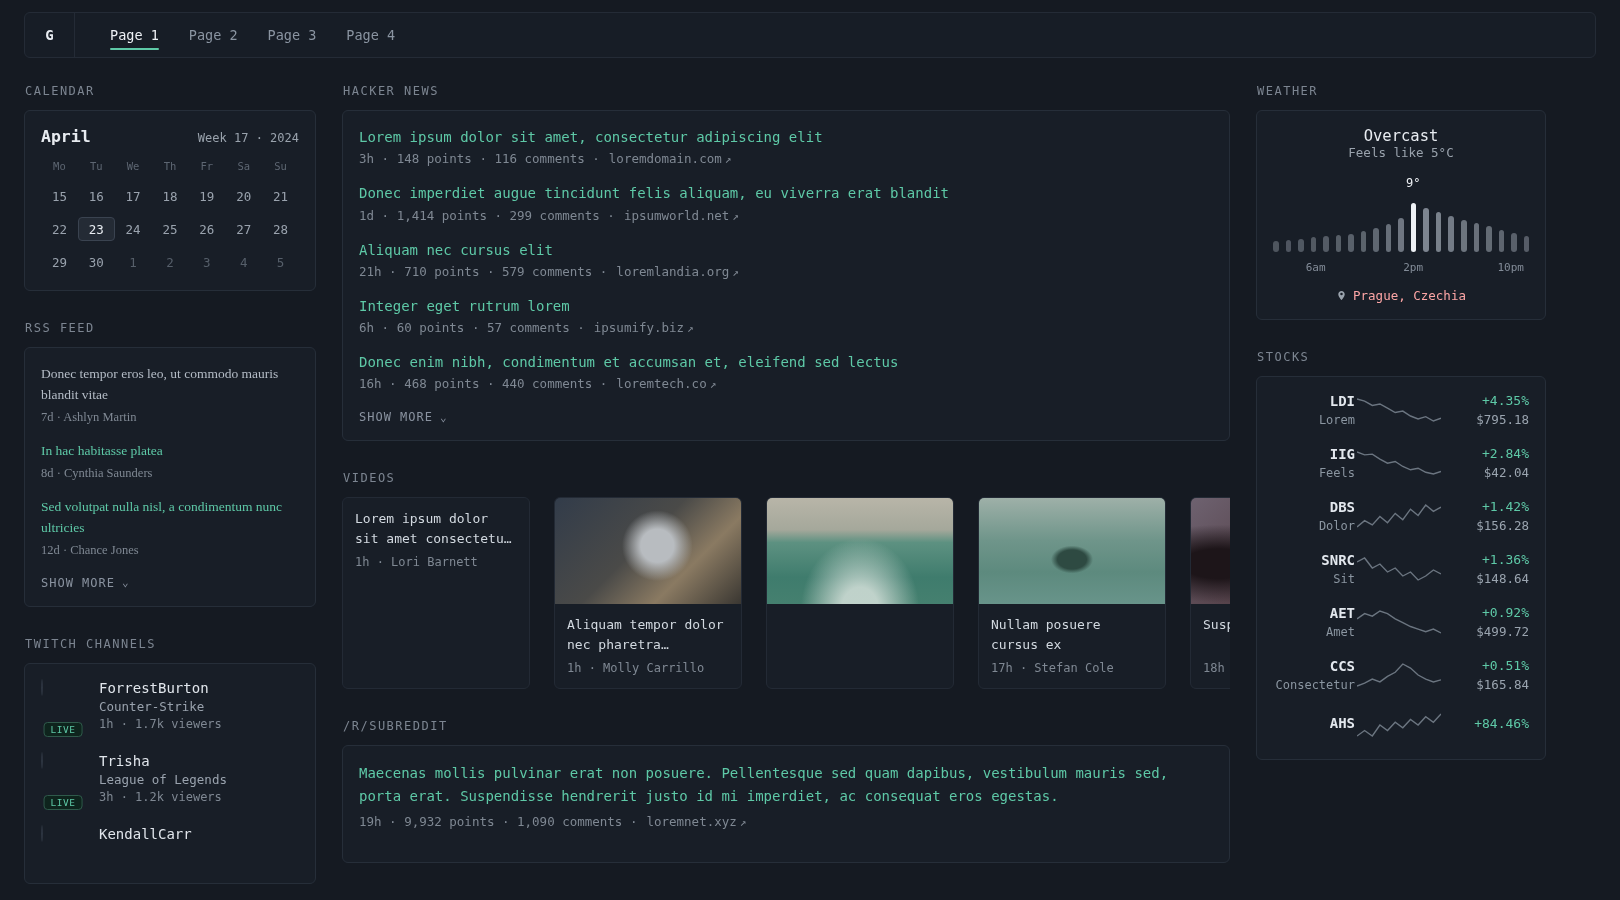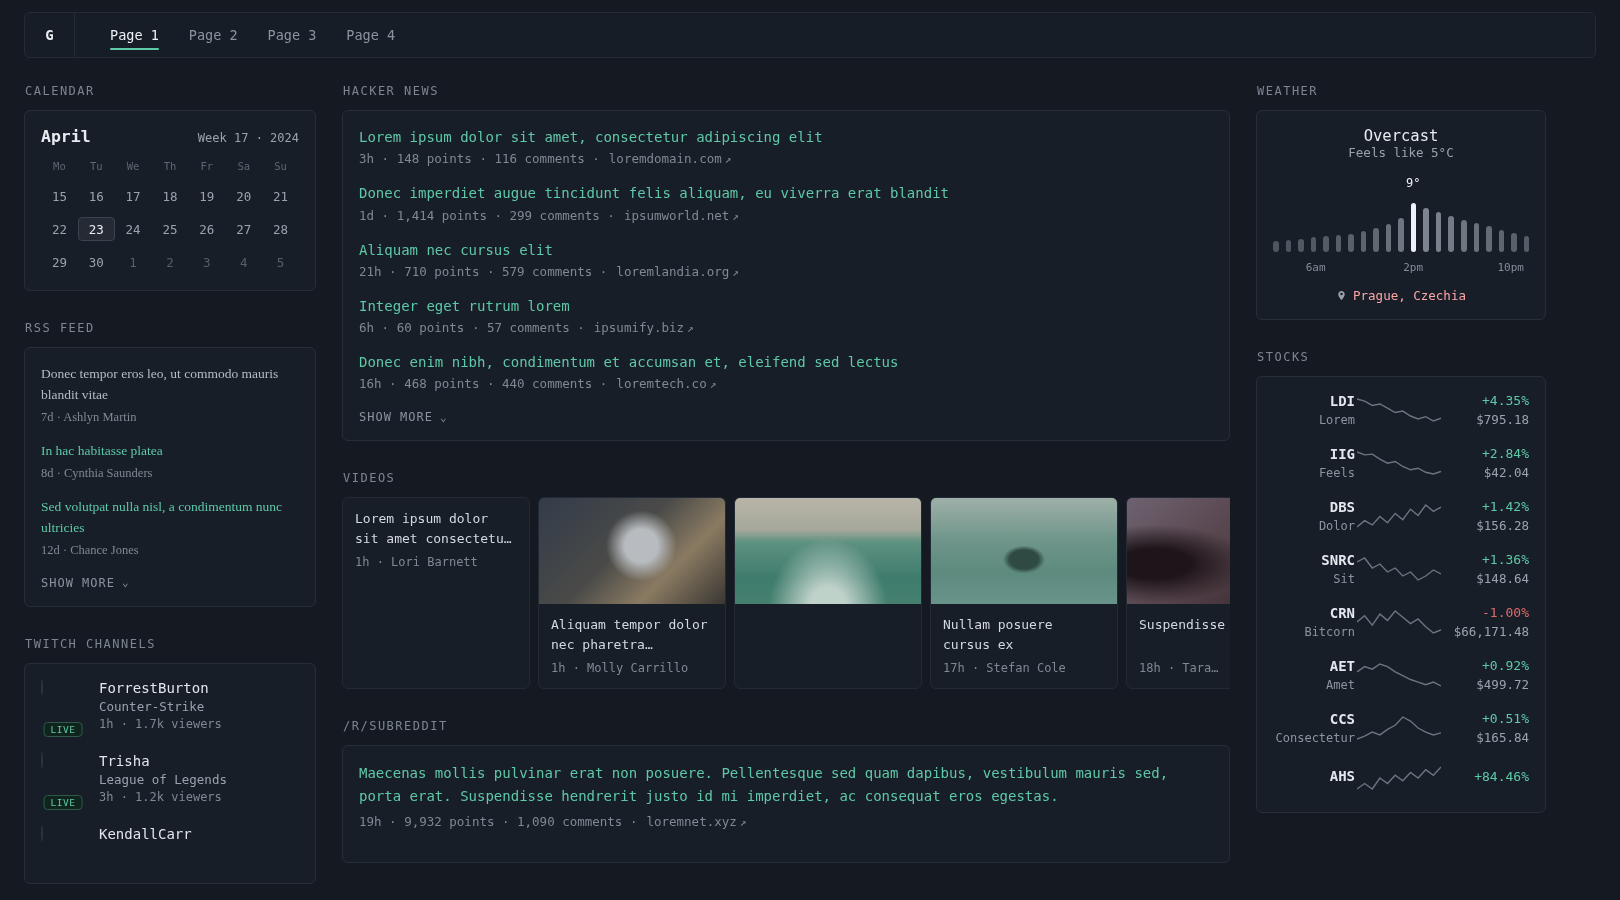--- a/index.html
+++ b/index.html
@@ -102,21 +102,21 @@
   .ch-cat { color:#99a2ad; font-size:12.5px; margin-top:3px; }
   .ch-meta { color:#7f8893; font-size:12px; margin-top:3px; }
 
   
   .hn-item { margin-bottom:17px; }
   .hn-title { display:block; color:#5ec9a7; font-size:14px; line-height:1.45; }
   .domain { display:inline-flex; gap:3px; align-items:baseline; color:#7f8893; }
   .ext { font-size:11px; }
 
   
-  .video-row { display:flex; gap:8px; overflow:hidden; width:888px; }
+  .video-row { display:flex; gap:24px; overflow:hidden; width:888px; }
   .video-card {
     flex:0 0 188px; width:188px;
     background:#181e27; border:1px solid #232a35; border-radius:6px;
     overflow:hidden;
   }
   .thumb { width:100%; height:106px; }
   .t1 { background:
         radial-gradient(circle at 0% 0%, #4a525e 0 26%, transparent 27%),
         radial-gradient(circle at 100% 0%, #525b68 0 26%, transparent 27%),
         radial-gradient(circle at 0% 100%, #3a424d 0 30%, transparent 31%),
@@ -525,35 +525,20 @@
               <svg width="84" height="28">
                 <polyline points="0.0,7.0 7.6,3.0 15.3,13.0 22.9,9.0 30.5,17.0 38.2,13.0 45.8,21.0 53.5,17.0 61.1,25.0 68.7,21.0 76.4,15.0 84.0,19.0"></polyline>
               </svg>
             </span>
           <span class="s-right">
             <div class="s-chg">+1.36%</div>
             <div class="s-price">$148.64</div>
           </span>
         </a>
 
-        <a class="stock-row">
-          <span class="s-left">
-            <div class="s-sym">CRN</div>
-            <div class="s-name">Bitcorn</div>
-          </span>
-          <span class="s-spark">
-              <svg width="84" height="28">
-                <polyline points="0.0,14.0 7.6,7.7 15.3,17.1 22.9,6.1 30.5,12.4 38.2,3.0 45.8,9.3 53.5,15.6 61.1,10.9 68.7,18.7 76.4,25.0 84.0,21.9"></polyline>
-              </svg>
-            </span>
-          <span class="s-right">
-            <div class="s-chg neg">-1.00%</div>
-            <div class="s-price">$66,171.48</div>
-          </span>
-        </a>
 
         <a class="stock-row">
           <span class="s-left">
             <div class="s-sym">AET</div>
             <div class="s-name">Amet</div>
           </span>
           <span class="s-spark">
               <svg width="84" height="28">
                 <polyline points="0.0,10.8 7.6,5.6 15.3,8.2 22.9,3.0 30.5,5.6 38.2,10.8 45.8,14.6 53.5,18.5 61.1,21.1 68.7,23.7 76.4,21.1 84.0,25.0"></polyline>
               </svg>

